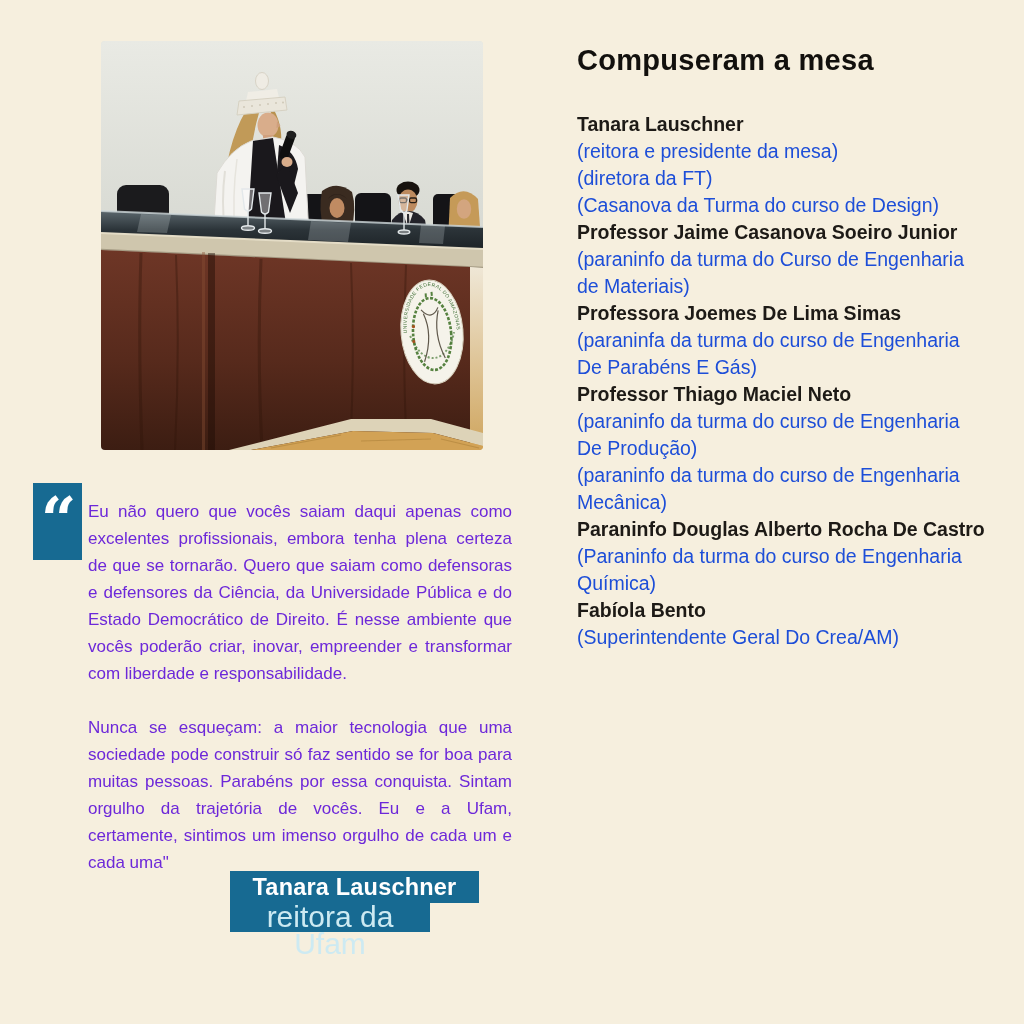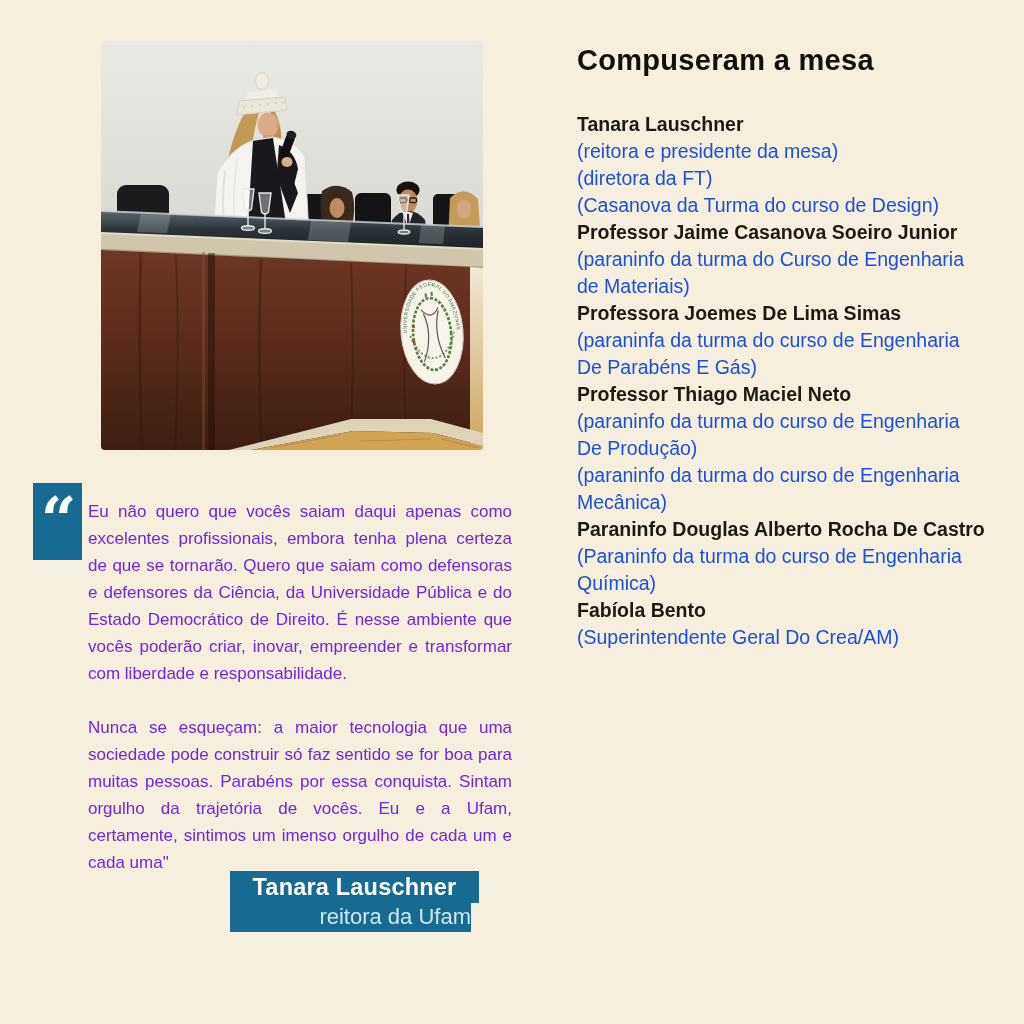--- a/index.html
+++ b/index.html
@@ -38,23 +38,23 @@
   }
   .quote-text p{margin:0;}
   .quote-text p + p{margin-top:27px;}
   .badge-name{
     position:absolute;left:230px;top:871px;width:249px;height:32px;
     background:#176a92;color:#ffffff;
     font-size:23.5px;font-weight:bold;line-height:32px;text-align:center;
     letter-spacing:.2px;
   }
   .badge-role{
-    position:absolute;left:230px;top:903px;width:241px;height:29px;
+    position:absolute;left:230px;top:903px;width:200px;height:29px;
     background:#176a92;color:#cdeaf2;
-    font-size:22px;line-height:27px;text-align:right;
+    font-size:30px;line-height:27px;text-align:center;
   }
   .mesa{
     position:absolute;left:541px;top:44px;width:452px;margin-left:36px;
   }
   .mesa-title{
     margin:0 0 34px 0;
     font-size:29px;font-weight:700;color:#12100d;letter-spacing:.3px;
   }
   .member-name{
     font-size:19.5px;line-height:27px;font-weight:700;color:#1d1a16;

